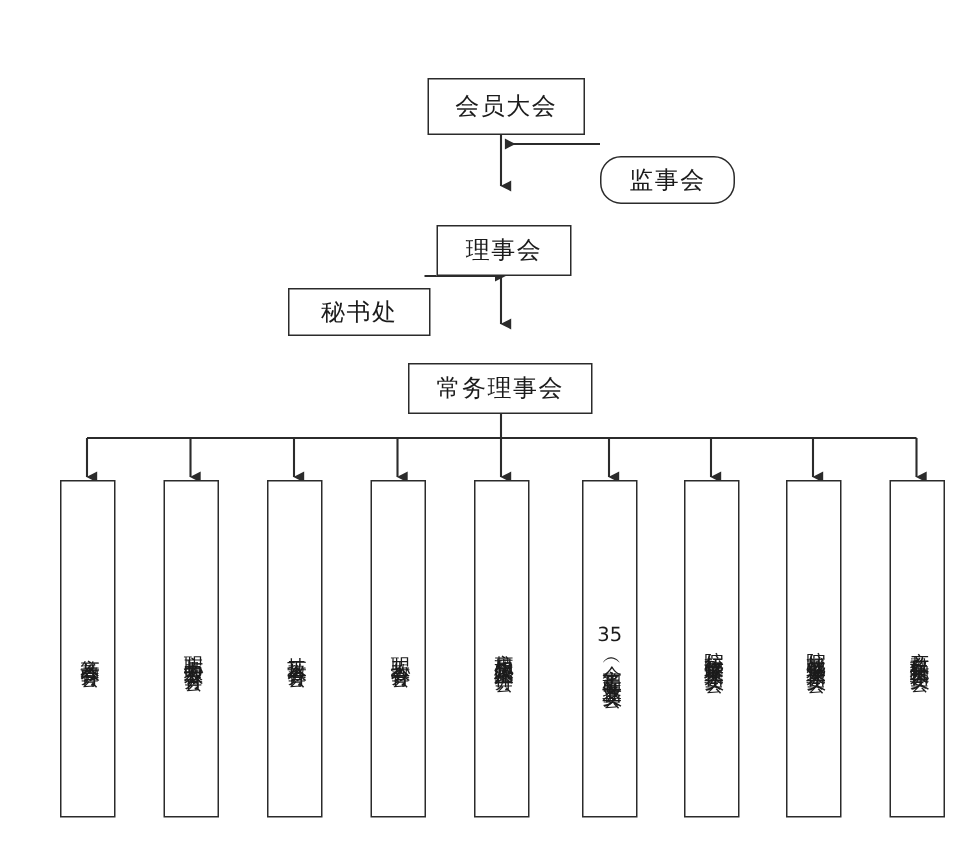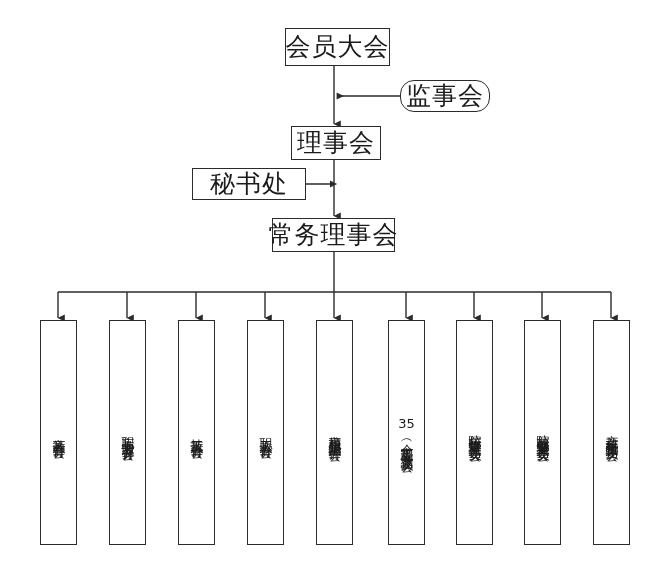--- a/index.html
+++ b/index.html
@@ -28,24 +28,25 @@
     box-sizing: border-box;
     border: 1px solid #2b2b2b;
     background: #ffffff;
     display: flex;
     align-items: center;
     justify-content: center;
     color: #1b1b1b;
   }
   
   .node.horiz {
-    font-size: 25px;
+    font-size: 16px;
     letter-spacing: 1px;
     line-height: 1;
     white-space: nowrap;
+    margin-top: 24px;
   }
   .node.horiz .node-label {
     display: block;
     padding-bottom: 1px;
   }
   
   .node.vert {
     align-items: center;
     justify-content: center;
     padding: 6px 0;
@@ -107,21 +108,21 @@
 
   <div class="node horiz" id="node-members-assembly" style="left: 285px; top: 28px; width: 105px; height: 38px;">
     <span class="node-label">会员大会</span>
   </div>
   <div class="node horiz" id="node-supervisory-board" style="left: 400px; top: 80px; width: 90px; height: 32px; border-radius: 14px;">
     <span class="node-label">监事会</span>
   </div>
   <div class="node horiz" id="node-council" style="left: 291px; top: 126px; width: 90px; height: 34px; justify-content: center;">
     <span class="node-label">理事会</span>
   </div>
-  <div class="node horiz" id="node-secretariat" style="left: 192px; top: 168px; width: 114px; height: 32px;">
+  <div class="node horiz" id="node-secretariat" style="left: 192px; top: 168px; width: 95px; height: 32px;">
     <span class="node-label">秘书处</span>
   </div>
   <div class="node horiz" id="node-standing-council" style="left: 272px; top: 218px; width: 123px; height: 34px;">
     <span class="node-label">常务理事会</span>
   </div>
 
   <div class="node vert" id="branch-0" style="left: 40px; top: 320px; width: 37px; height: 225px;">
     <span class="node-label">高等教育分会</span>
   </div>
   <div class="node vert" id="branch-1" style="left: 109px; top: 320px; width: 37px; height: 225px;">

